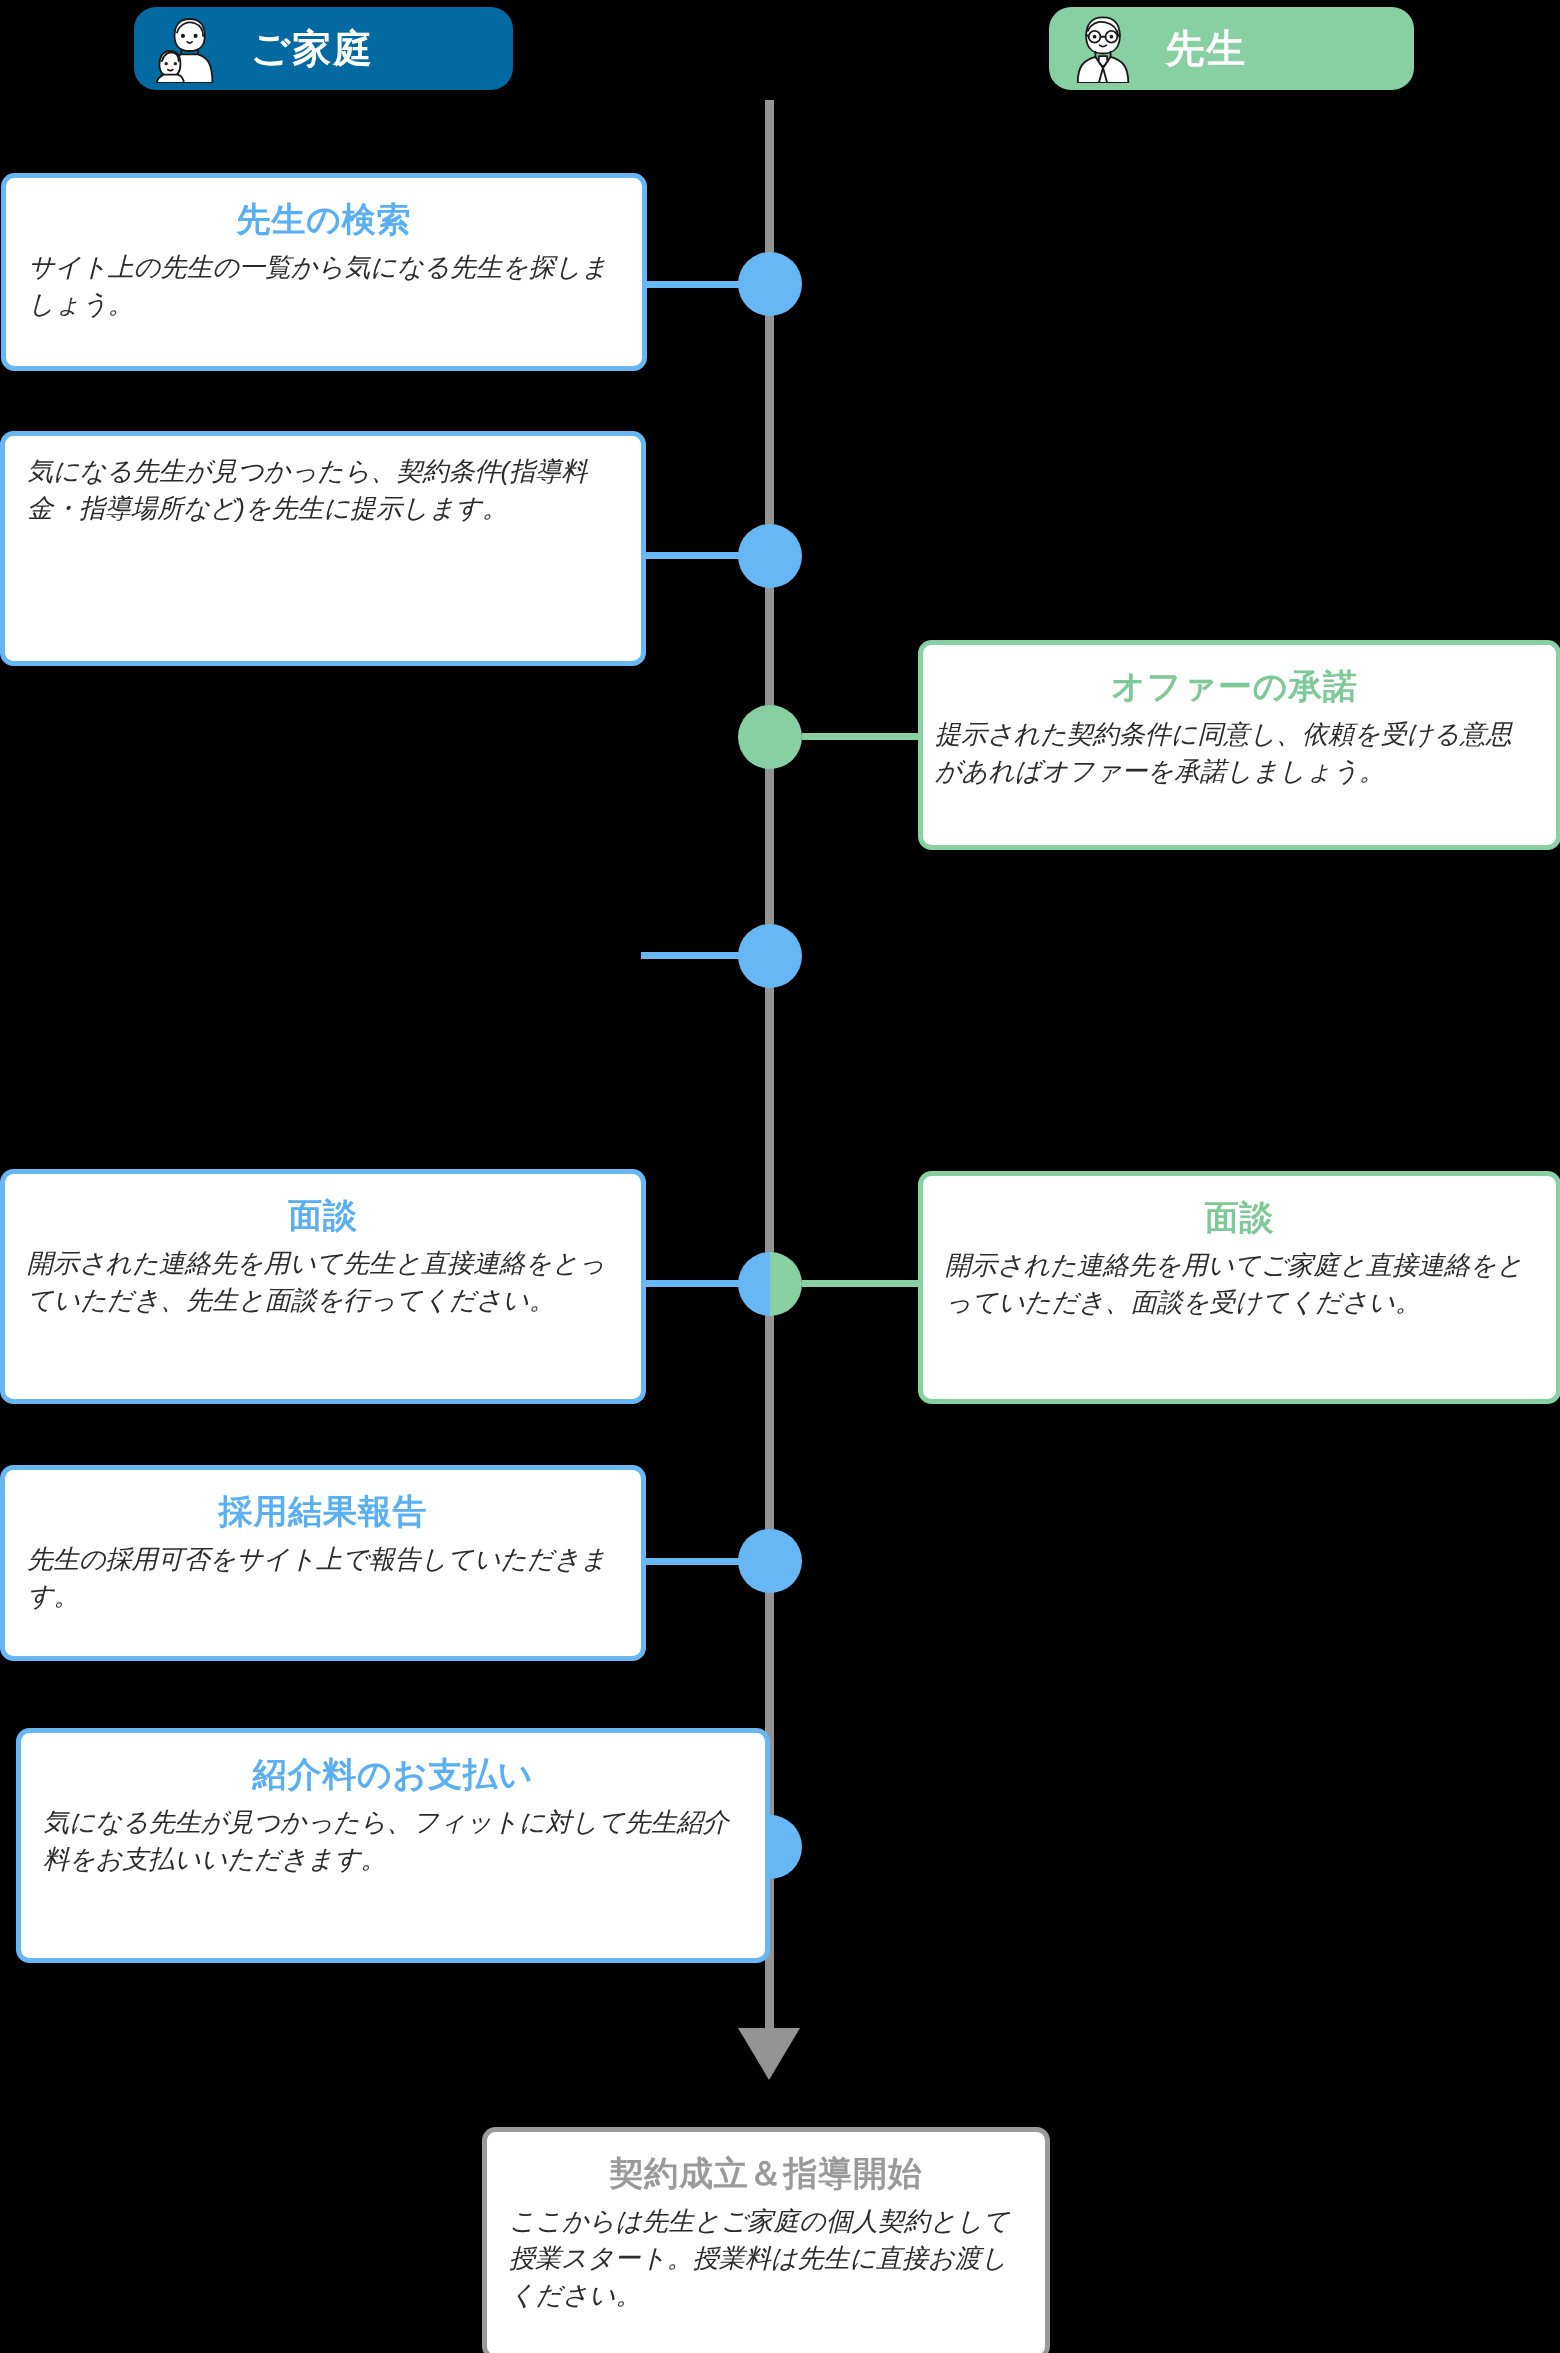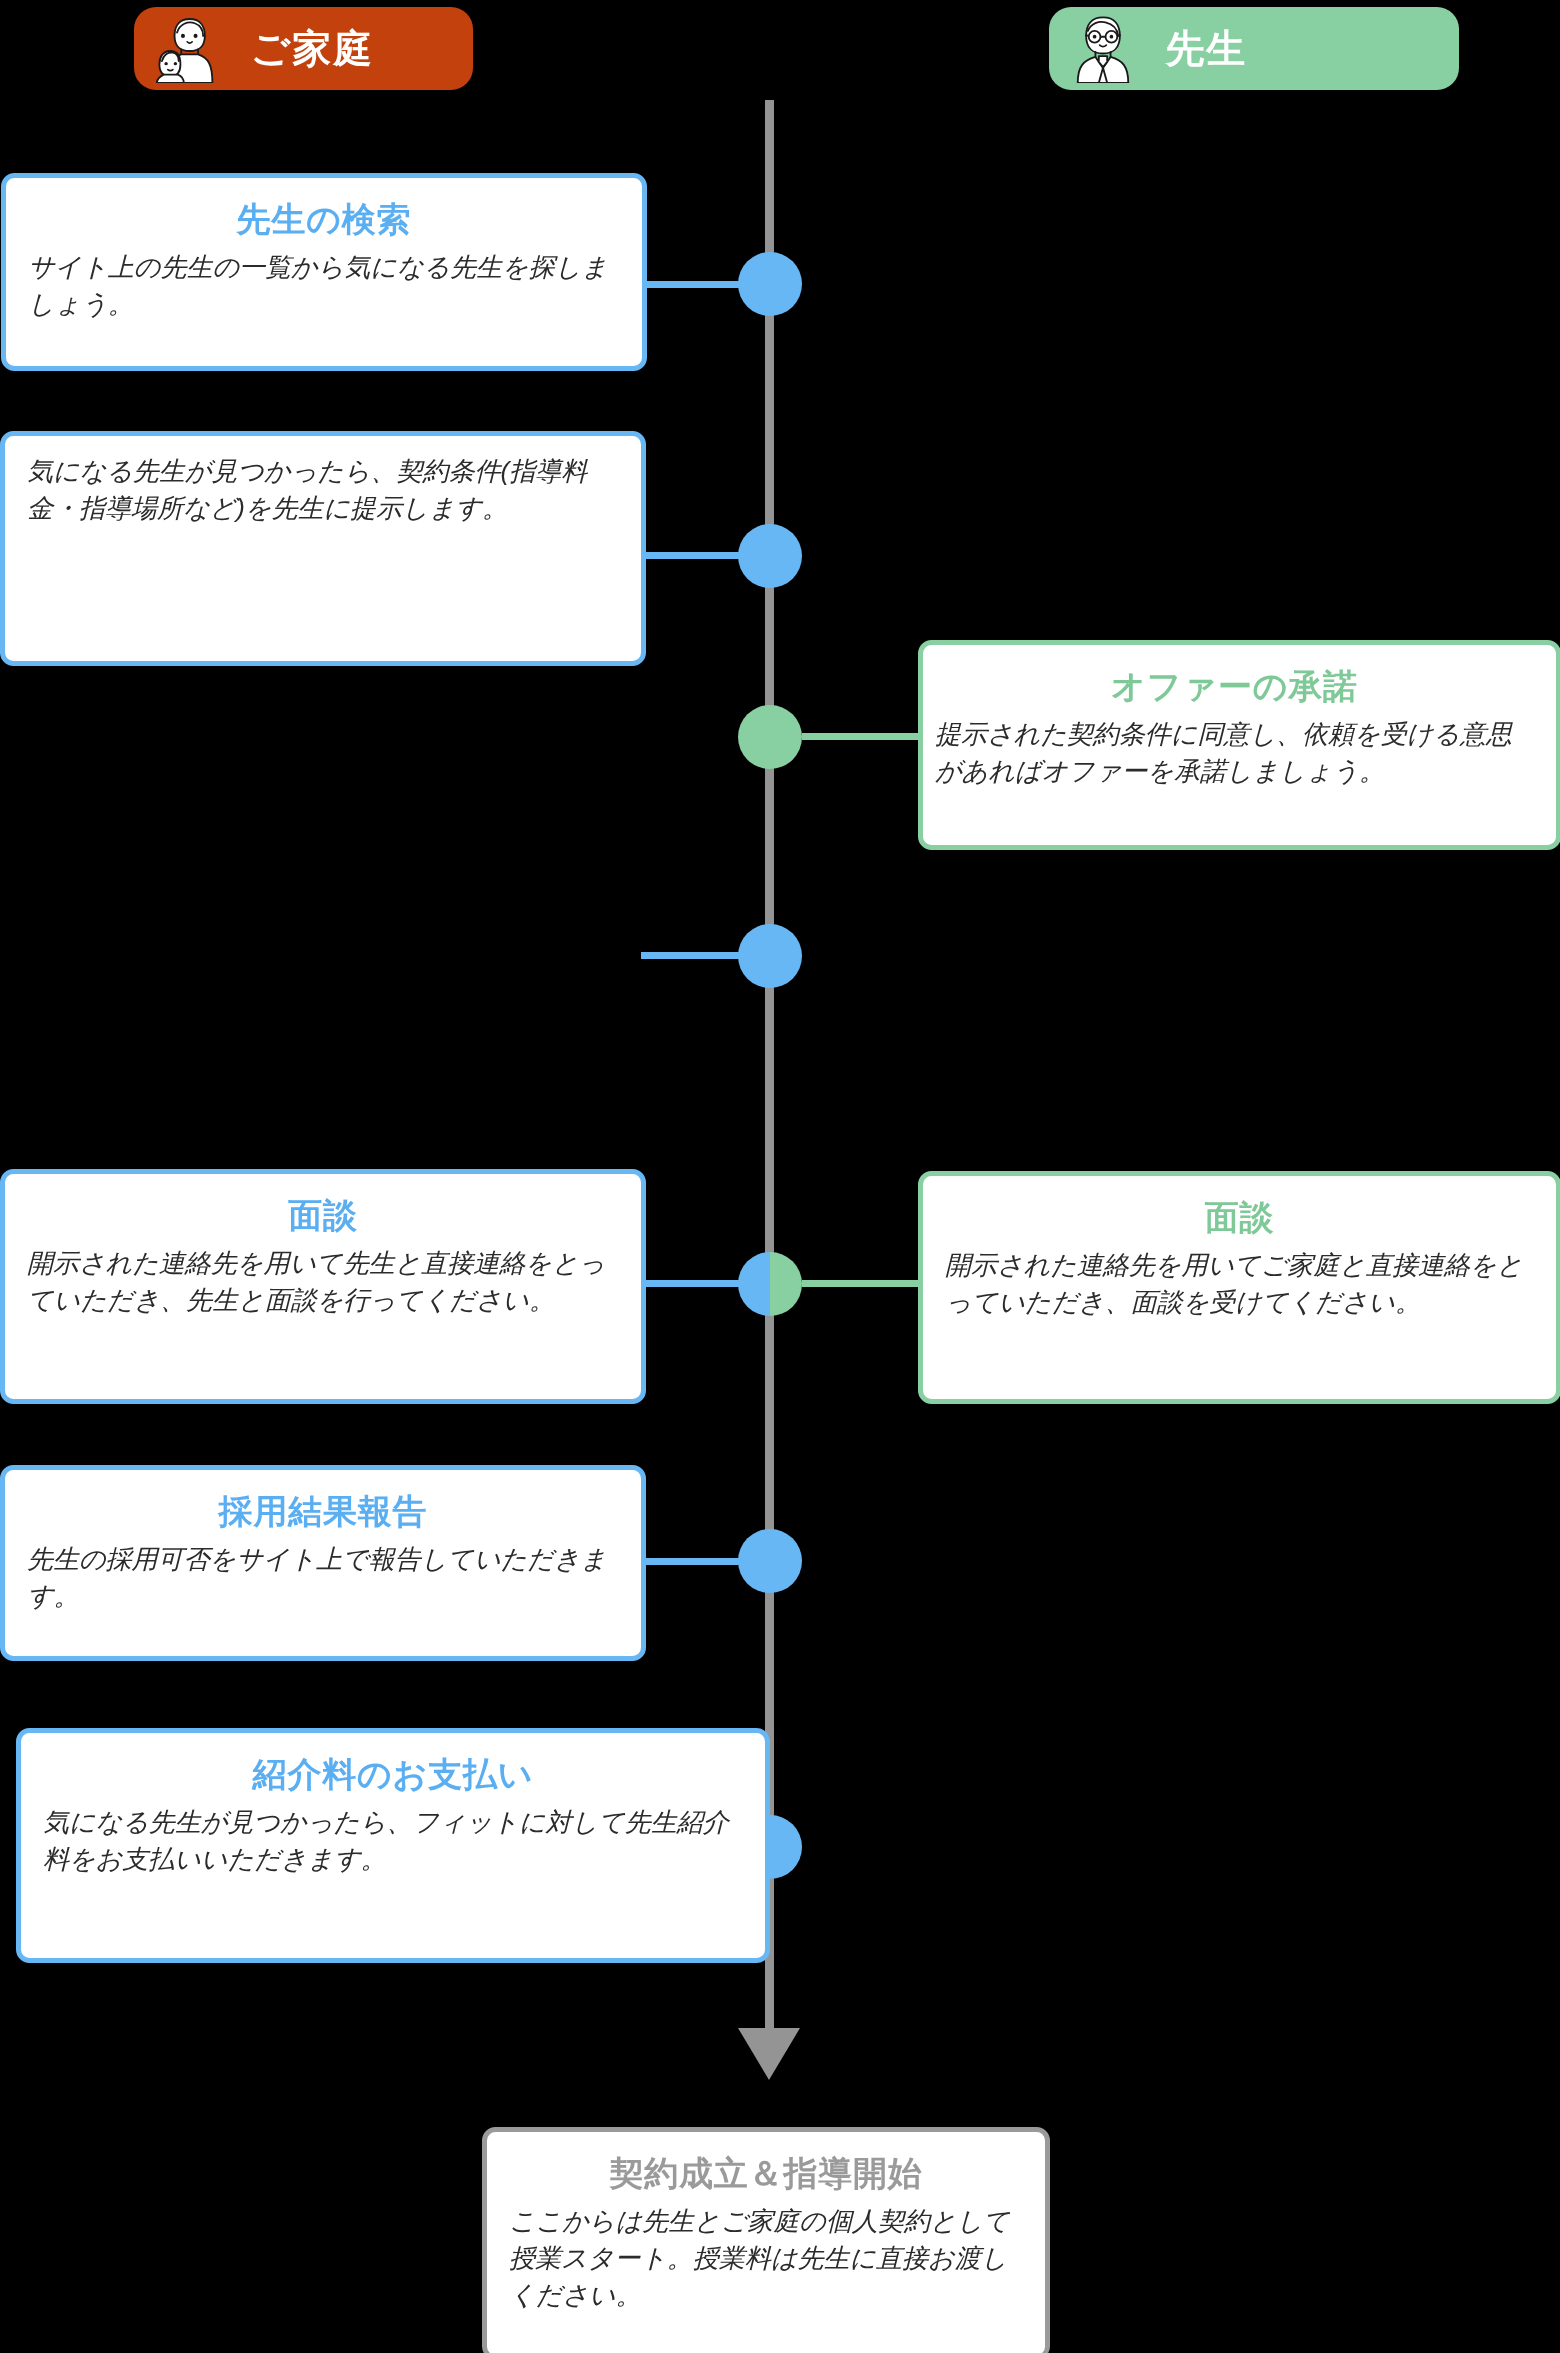--- a/index.html
+++ b/index.html
@@ -25,27 +25,27 @@
     display: flex;
     align-items: center;
     border-radius: 22px;
     height: 83px;
     box-sizing: border-box;
     padding: 0 22px;
   }
   .badge-family {
     left: 134px;
     top: 6.8px;
-    width: 339px;
-    background: #c2410c;
+    width: 379px;
+    background: #0369a1;
   }
   .badge-teacher {
     left: 1049px;
     top: 6.8px;
-    width: 410px;
+    width: 365px;
     background: #88cfa1;
   }
   .badge-icon {
     width: 64px;
     height: 69px;
     flex: 0 0 64px;
     margin-right: 12px;
     display: block;
   }
   .badge-label {

